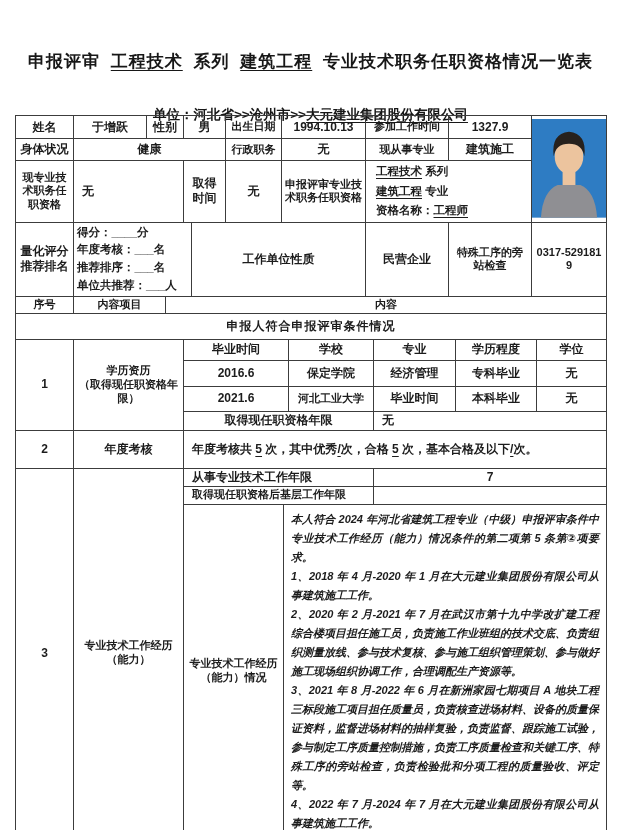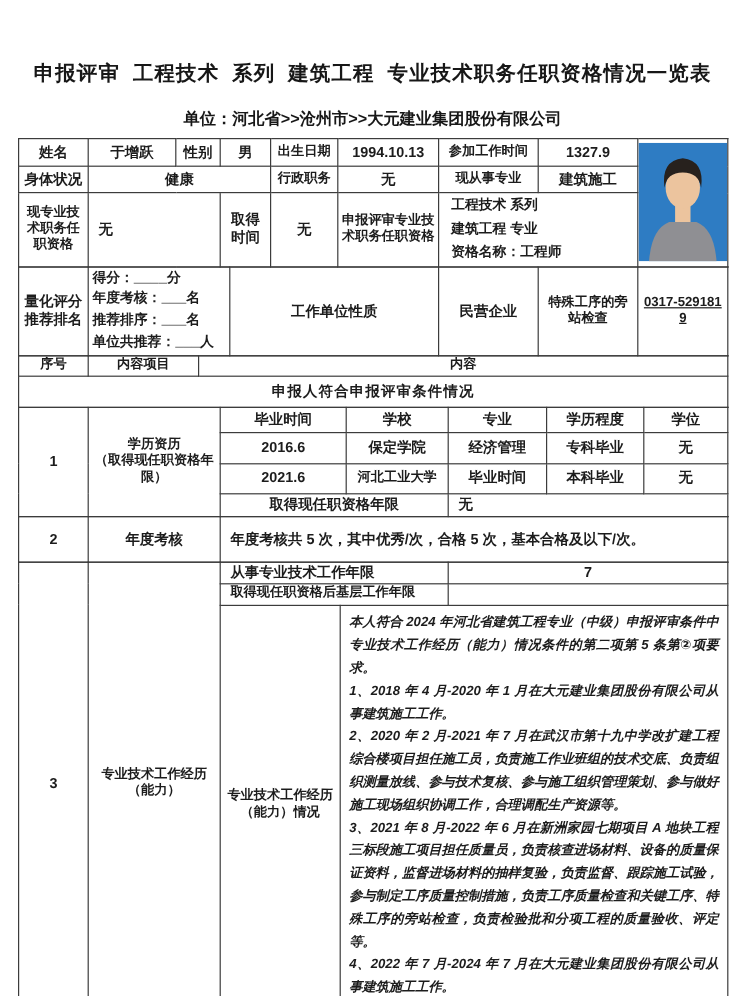--- a/index.html
+++ b/index.html
@@ -7,37 +7,37 @@
   .page{
     width:621px;height:830px;background:#ffffff;position:relative;
     font-family:"Liberation Sans","DejaVu Sans",sans-serif;color:#1c1c1c;
     overflow:hidden;
   }
   .doc-title{
     padding-top:50px;text-align:center;font-size:17px;font-weight:bold;
     letter-spacing:1px;color:#171717;
   }
   .unit-line{
-    margin-top:17px;text-align:center;font-size:13.5px;font-weight:bold;color:#171717;
-  }
-  .ub{text-underline-offset:3px;text-align:center;}
+    margin-top:33px;text-align:center;font-size:13.5px;font-weight:bold;color:#171717;
+  }
+  .ub{text-decoration:underline;text-underline-offset:3px;text-align:center;}
   .ub.pad{padding:0 5px;}
   .tbl-wrap{position:absolute;left:15px;top:116px;width:593px;}
   table{table-layout:fixed;border-collapse:collapse;width:591px;margin-top:-1px;}
   td{
     border:1px solid #3c3c3c;font-size:12px;font-weight:bold;color:#1c1c1c;
     text-align:center;vertical-align:middle;padding:1px 3px;line-height:1.25;
     overflow:hidden;
   }
   td.left{text-align:left;padding-left:8px;}
   td.small{font-size:11px;}
-  .score-lines{text-align:left;line-height:1.55;font-size:11.5px;font-family:Liberation Mono, monospace;}
+  .score-lines{text-align:left;line-height:1.55;font-size:11.5px;}
   .qual-cell{text-align:left;padding-left:10px;line-height:1.7;font-size:11.5px;}
   .section-title{font-size:12px;letter-spacing:1px;}
-  .break{word-break:break-all;text-decoration:underline;}
+  .break{word-break:break-all;}
   .big-block{
     text-align:left;vertical-align:top;padding:5px 7px;font-size:11px;
     font-weight:600;line-height:19px;text-align:justify;
   }
   .big-block .para{margin:0;font-style:italic;}
   .photo-cell{padding:0;}
   .photo-cell svg{display:block;width:100%;height:100%;}
   .num{font-size:11px;}
 </style>
 </head>

